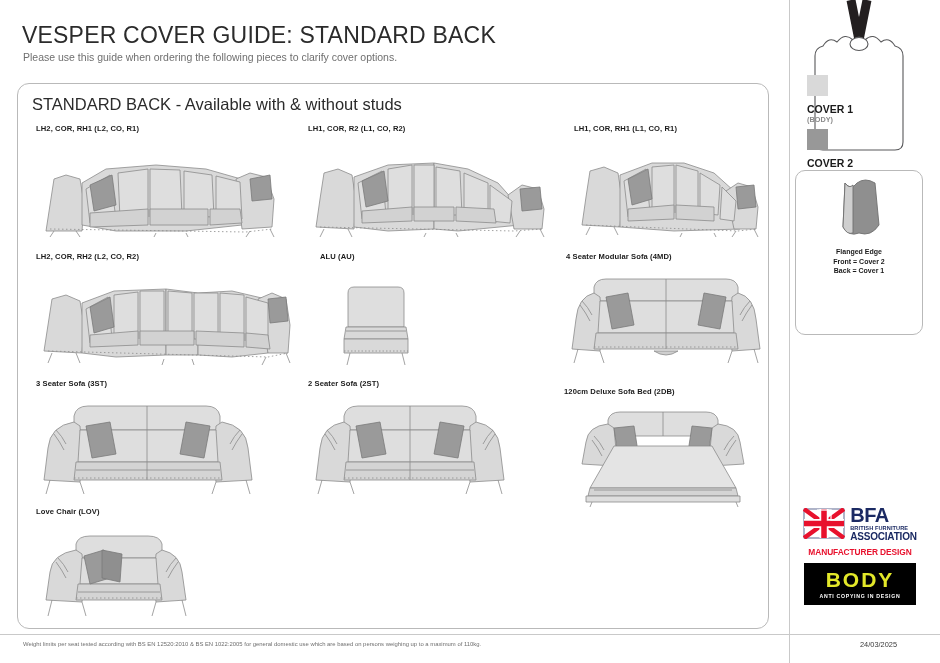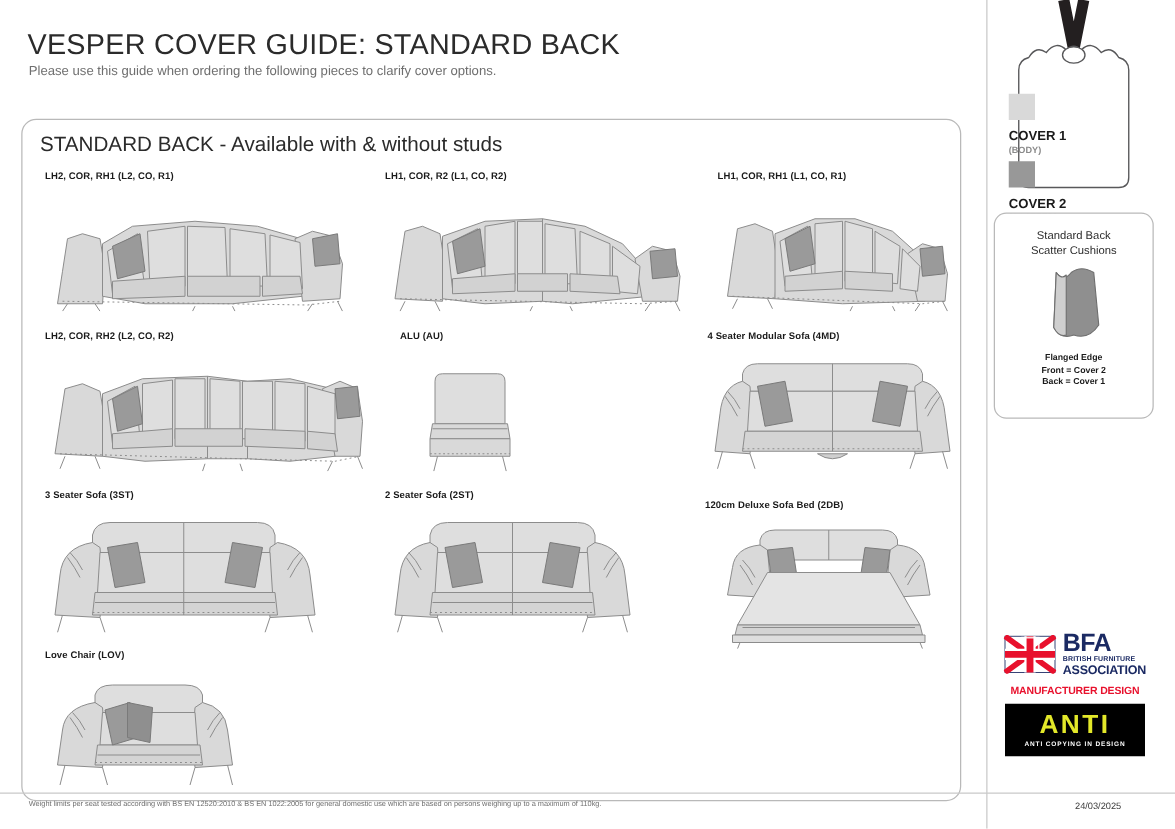--- a/index.html
+++ b/index.html
@@ -22,21 +22,20 @@
     position: absolute; left: 23px; top: 51px;
     font-size: 10.5px; color: #6f6f6f; white-space: nowrap;
   }
 
   
   .panel {
     position: absolute; left: 17px; top: 83px;
     width: 752px; height: 546px;
     border: 1px solid #b9b9b9; border-radius: 12px;
     background: #fff;
-    margin-top: 12px;
   }
   .panel-title {
     position: absolute; left: 14px; top: 11px;
     font-size: 16.5px; font-weight: 400; color: #2b2b2b; white-space: nowrap;
   }
 
   .grid { position: absolute; left: 8px; top: 40px; width: 736px; }
   .row { position: relative; width: 100%; }
   .cell { position: absolute; top: 0; }
   .cell-label {
@@ -418,24 +417,20 @@
         <div class="swatch" style="background:#989898"></div>
         <div>
           <div class="tag-name">COVER 2</div>
           <div class="tag-note">(SCATTER)</div>
         </div>
       </div>
     </div>
   </div>
 
   <div class="cush-box">
-    <div class="cush-title">
-      <div>Standard Back</div>
-      <div>Scatter Cushions</div>
-    </div>
     <div class="cush-art">
       <svg width="56" height="66" viewBox="0 0 56 66">
         <path d="M14 8 Q20 16 26 8 Q34 2 44 8 L48 50 Q40 62 28 58 Q18 62 12 52 Z" fill="#8f8f8f" stroke="#6f6f6f" stroke-width="0.9" stroke-linejoin="round"></path>
         <path d="M14 8 L12 52 Q16 60 22 58 L22 10 Q18 14 14 8 Z" fill="#cfcfcf" stroke="#6f6f6f" stroke-width="0.9" stroke-linejoin="round"></path>
       </svg>
     </div>
     <div class="cush-legend">
       <div>Flanged Edge</div>
       <div>Front = Cover 2</div>
       <div>Back = Cover 1</div>
@@ -452,21 +447,21 @@
         <path d="M14 2 L28 2 L28 12 L40 12" fill="none" stroke="#ffffff" stroke-width="1.4" opacity="0.85"></path>
       </svg>
       <div class="bfa-text">
         <span class="bfa-big">BFA</span>
         <span class="bfa-sm">BRITISH FURNITURE</span>
         <span class="bfa-md">ASSOCIATION</span>
       </div>
     </div>
     <div class="mfr">MANUFACTURER DESIGN</div>
     <div class="acid">
-      <div class="acid-word">ANTI</div>
+      <div class="acid-word">BODY</div>
       <div class="acid-sub">ANTI COPYING IN DESIGN</div>
     </div>
   </div>
 
   <div class="footer-rule"></div>
   <div class="footer-note">Weight limits per seat tested according with BS EN 12520:2010 &amp; BS EN 1022:2005 for general domestic use which are based on persons weighing up to a maximum of 110kg.</div>
   <div class="footer-date">24/03/2025</div>
 
 </div>
 

